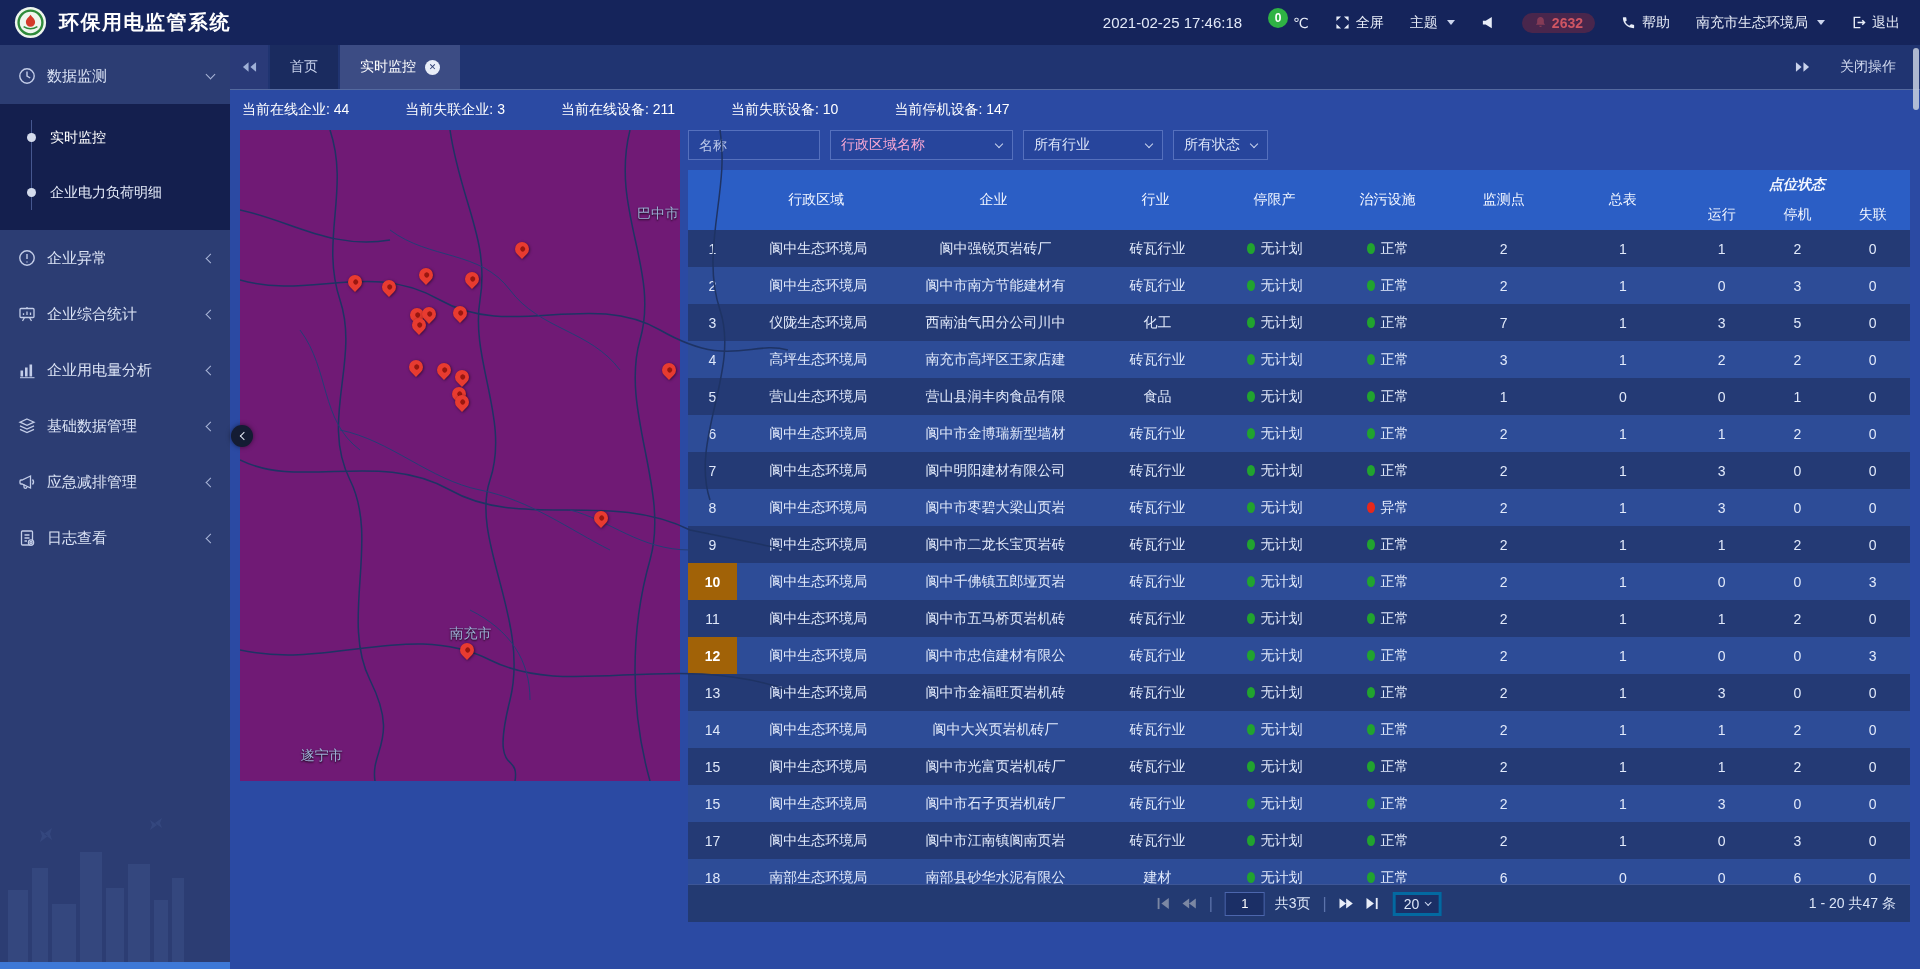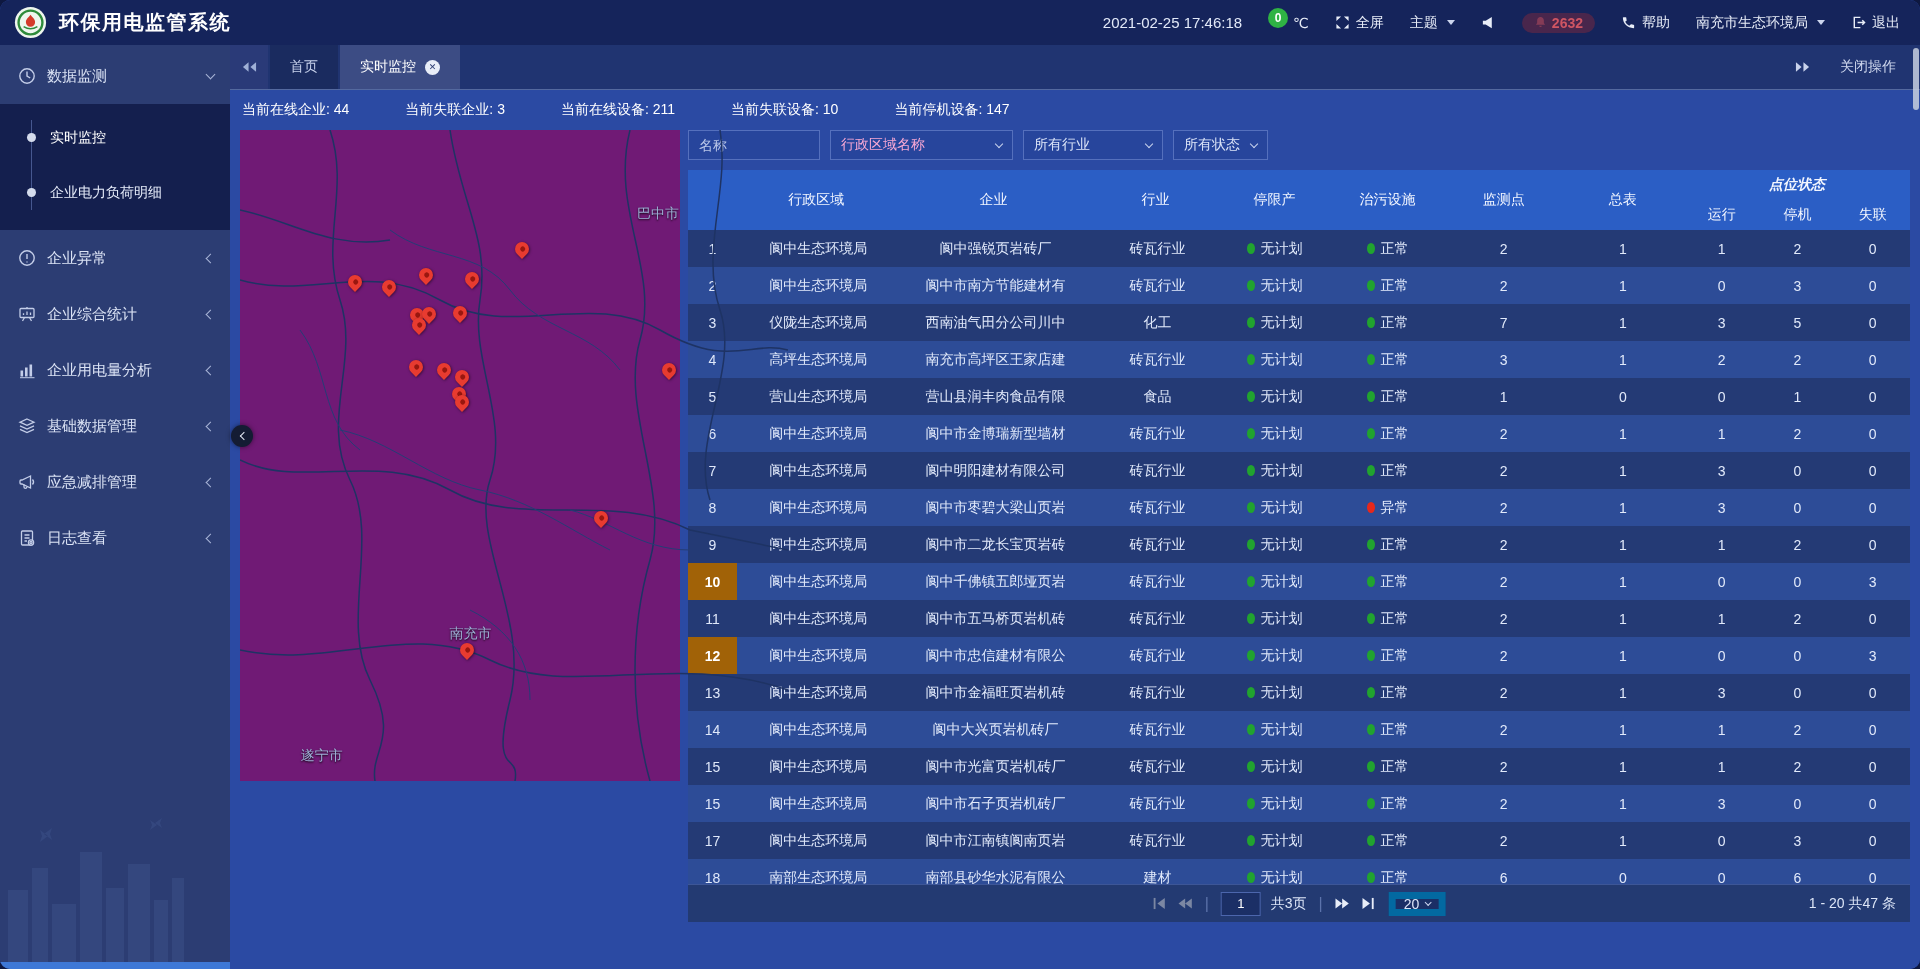--- a/index.html
+++ b/index.html
@@ -1,18 +1,18 @@
 <!DOCTYPE html>
 <html><head>
 <meta charset="utf-8">
 <style>
   * { box-sizing: border-box; margin: 0; padding: 0; }
   html,body { width:100%; height:100%; background:#0e1840; }
   body { font-family: "Liberation Sans", "DejaVu Sans", sans-serif; }
-  .app { width:1920px; height:969px; overflow:hidden; position:relative; background:#2b4aa3;border-radius:10px; }
+  .app { width:1920px; height:969px; overflow:hidden; position:relative; background:#2b4aa3; }
 
   
   .topbar { height:45px; background:#15245b; display:flex; align-items:center; justify-content:space-between; padding:0 20px 0 14px; color:#e8edf8; }
   .brand { display:flex; align-items:center; gap:12px; }
   .logo svg { width:33px; height:33px; display:block; }
   .app-title { font-size:20px; font-weight:bold; letter-spacing:1.5px; color:#ffffff; }
   .top-right { display:flex; align-items:center; gap:26px; font-size:14px; }
   .datetime { font-size:15px; color:#e2e9f8; }
   .temp { display:flex; align-items:flex-start; gap:5px; }
   .temp-badge { width:20px; height:20px; border-radius:50%; background:#2fb344; color:#fff; display:flex; align-items:center; justify-content:center; font-size:12px; margin-top:-7px; font-weight:bold; }
@@ -98,21 +98,21 @@
   .dot.r { background:#e6281c; }
 
   
   .pager { height:38px; background:#233a72; border-top:1px solid #3d5697; display:flex; align-items:center; position:relative; color:#dce5f7; font-size:14px; flex-shrink:0; }
   .pager-center { position:absolute; left:50%; transform:translateX(-50%); display:flex; align-items:center; gap:10px; }
   .pg-ico { display:flex; align-items:center; cursor:pointer; color:#e8edf8; }
   .pg-ico.dis { color:#7b87a3; }
   .pg-ico svg { width:15px; height:13px; }
   .pg-sep { color:#5c73ab; font-size:16px; margin:0 2px; }
   .pg-input { width:40px; height:24px; background:#1b2f66; border:1px solid #4c66ad; color:#fff; text-align:center; font-size:13px; outline:none; }
-  .pg-size { display:flex; align-items:center; gap:6px; background:#1b2f66; border:7px solid #0369a1; height:24px; padding:0 8px; cursor:pointer; margin-left:4px; }
+  .pg-size { display:flex; align-items:center; gap:6px; background:#1b2f66; border:3px solid #0369a1; height:24px; padding:0 8px; cursor:pointer; margin-left:4px; }
   .pg-size .chev { border-color:#c9d4ee; width:5px; height:5px; margin-top:-2px; }
   .pager-range { margin-left:auto; padding-right:14px; }
 </style>
 </head>
 <body>
 
 <div class="app">
 
   <header class="topbar">
     <div class="brand">

